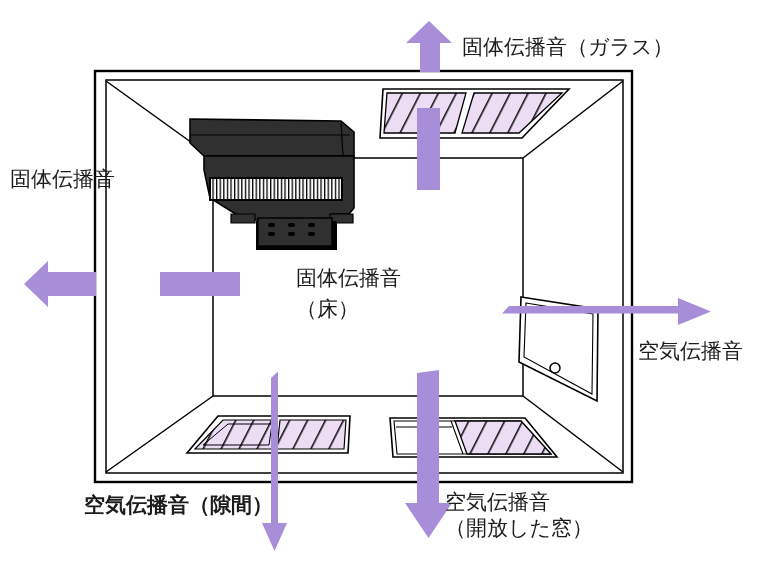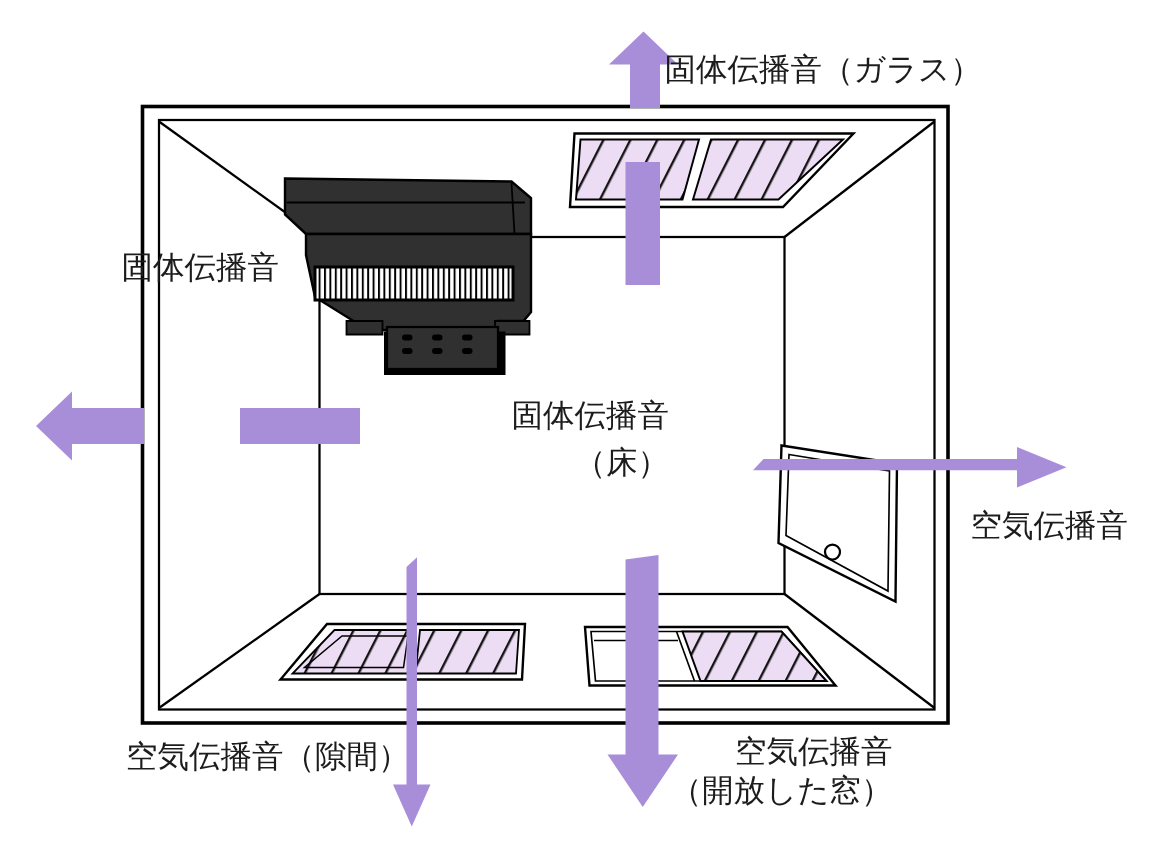--- a/index.html
+++ b/index.html
@@ -13,21 +13,21 @@
   .stage svg{position:absolute;left:0;top:0;}
   .lbl{
     position:absolute;
     color:#1c1c1c;
     font-size:21px;
     font-weight:500;
     letter-spacing:0px;
     white-space:nowrap;
     line-height:27px;
   }
-  .lbl.center{text-align:right;}
+  .lbl.center{text-align:left;}
 </style>
 </head>
 <body>
 
 <div class="stage">
 
   <svg width="770" height="570" viewBox="0 0 770 570">
     <defs>
       <pattern id="hatch" width="16" height="16" patternUnits="userSpaceOnUse" patternTransform="rotate(27)">
         <rect width="16" height="16" fill="#ecdcf4"></rect>
@@ -100,35 +100,35 @@
       <rect x="417" y="108" width="23" height="82"></rect>
       <polygon points="420,72 420,43 406,43 429,21 452,43 440,43 440,72"></polygon>
       <rect x="160" y="272" width="80" height="24"></rect>
       <polygon points="96,272 48,272 48,261 24,284 48,307 48,296 96,296"></polygon>
       <polygon points="509,306 678,306 678,298 711,311.5 678,325 678,313.5 502,313.5"></polygon>
       <polygon points="271,378 271,523 262,523 274.5,551 287,523 278,523 278,371.5"></polygon>
       <polygon points="417,373 417,503 405,503 428.5,538 452,503 439,503 439,370"></polygon>
     </g>
   </svg>
 
-  <div class="lbl" style="left:443px;top:33px;">固体伝播音（ガラス）</div>
+  <div class="lbl" style="left:462px;top:33px;">固体伝播音（ガラス）</div>
 
   <div class="lbl center" style="left:10px;top:164px;width:176px;line-height:30px;">
     <div>固体伝播音</div>
   </div>
 
   <div class="lbl center" style="left:296px;top:262px;width:150px;line-height:31px;">
     <div>固体伝播音</div>
     <div>（床）</div>
   </div>
 
   <div class="lbl center" style="left:638px;top:336px;width:114px;line-height:29px;">
     <div>空気伝播音</div>
   </div>
 
-  <div class="lbl" style="left:84px;top:491px;">空気伝播音（隙間）</div>
+  <div class="lbl" style="left:84px;top:491px;font-weight:bold;">空気伝播音（隙間）</div>
 
   <div class="lbl center" style="left:445px;top:489px;width:150px;line-height:26px;">
     <div>空気伝播音</div>
     <div>（開放した窓）</div>
   </div>
 
 </div>
 
 </body></html>

